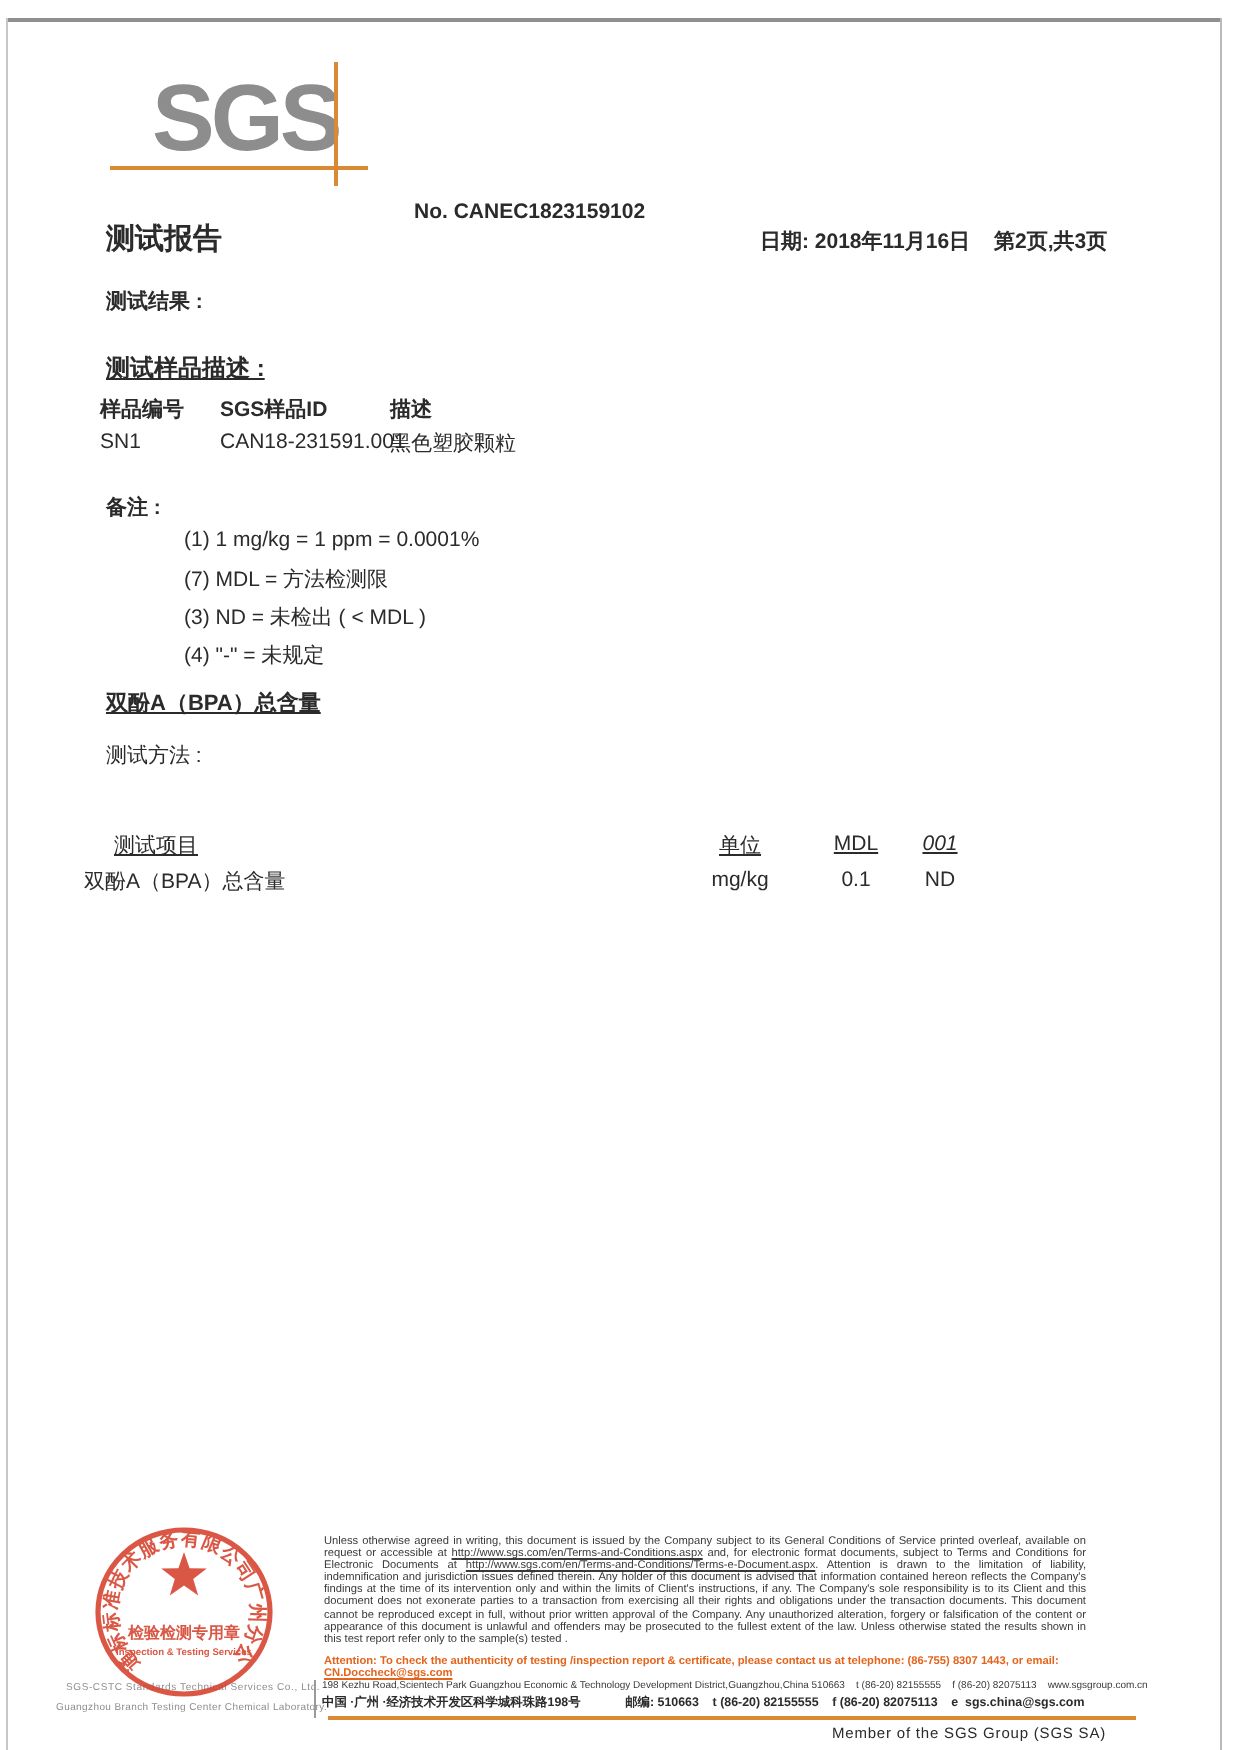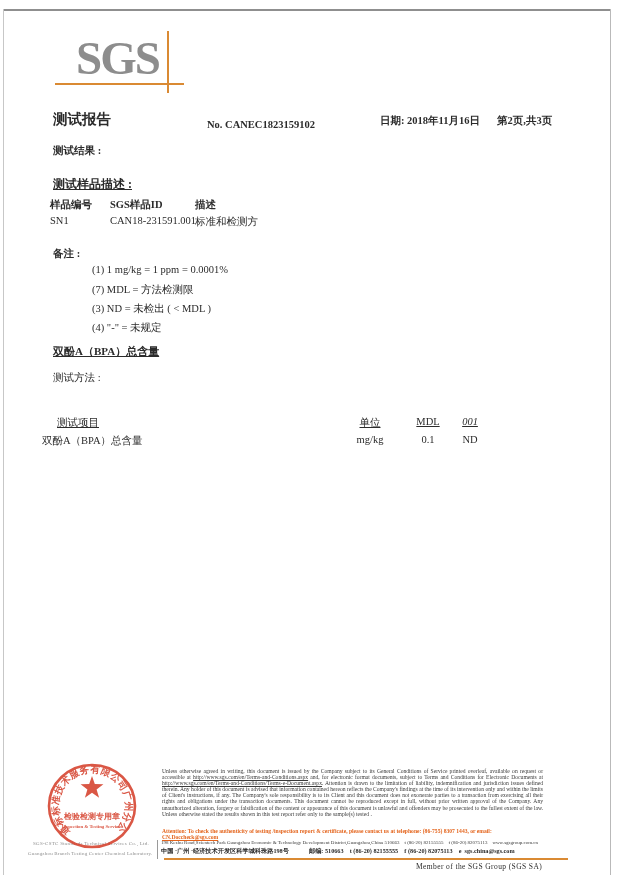--- a/index.html
+++ b/index.html
@@ -1,33 +1,33 @@
 <!DOCTYPE html>
 <html><head>
 <meta charset="utf-8">
 <style>
   * { margin:0; padding:0; box-sizing:border-box; }
   html,body { background:#fff; }
   .page {
     position:relative; width:619px; height:875px; background:#ffffff;
-    font-family:Liberation Serif, serif; color:#2b2b2b; overflow:hidden;
+    font-family:Liberation Sans, sans-serif; color:#2b2b2b; overflow:hidden;
   }
   .abs { position:absolute; white-space:nowrap; }
   
   .border-top   { left:3px; top:9px; width:608px; height:2px; background:#8f8f8f; }
   .border-left  { left:3px; top:9px; width:1px; height:866px; background:#c7c7c7; }
   .border-right { left:610px; top:9px; width:1px; height:866px; background:#b9b9b9; }
   
   .logo { left:76px; top:35px; font-size:47px; font-weight:bold; color:#8d8d8d;
           letter-spacing:-2px; line-height:1; }
   .logo-vline { left:167px; top:31px; width:2px; height:62px; background:#da8a33; }
   .logo-hline { left:55px; top:83px; width:129px; height:2px; background:#da8a33; }
   
   .report-title { left:53px; top:110px; font-size:14.5px; font-weight:bold; }
-  .report-no    { left:207px; top:119px; font-size:10.5px; font-weight:bold; }
+  .report-no    { left:207px; top:100px; font-size:10.5px; font-weight:bold; }
   .report-date  { left:380px; top:114px; font-size:10.5px; font-weight:bold; }
   .report-pages { left:497px; top:114px; font-size:10.5px; font-weight:bold; }
   .results-label{ left:53px; top:144px; font-size:10.5px; font-weight:bold; }
   
   .sample-title { left:53px; top:176px; font-size:12px; font-weight:bold; text-decoration:underline; }
   .s-c1 { left:50px; width:70px; text-align:left; }
   .s-c2 { left:110px; width:84px; }
   .s-c3 { left:195px; }
   .s-head { top:198px; font-size:10.5px; font-weight:bold; }
   .s-row  { top:215px; font-size:10.5px; }
@@ -87,21 +87,21 @@
   <div class="abs report-date">日期: 2018年11月16日</div>
   <div class="abs report-pages">第2页,共3页</div>
   <div class="abs results-label">测试结果 :</div>
 
   <div class="abs sample-title">测试样品描述 :</div>
   <div class="abs s-head s-c1">样品编号</div>
   <div class="abs s-head s-c2">SGS样品ID</div>
   <div class="abs s-head s-c3">描述</div>
   <div class="abs s-row s-c1">SN1</div>
   <div class="abs s-row s-c2">CAN18-231591.001</div>
-  <div class="abs s-row s-c3">标准和检测方</div>
+  <div class="abs s-row s-c3">黑色塑胶颗粒</div>
 
   <div class="abs notes-label">备注 :</div>
   <div class="abs note note-1">(1) 1 mg/kg = 1 ppm = 0.0001%</div>
   <div class="abs note note-2">(7) MDL = 方法检测限</div>
   <div class="abs note note-3">(3) ND = 未检出 ( &lt; MDL )</div>
   <div class="abs note note-4">(4) "-" = 未规定</div>
 
   <div class="abs bpa-title">双酚A（BPA）总含量</div>
   <div class="abs method-label">测试方法 :</div>
 

